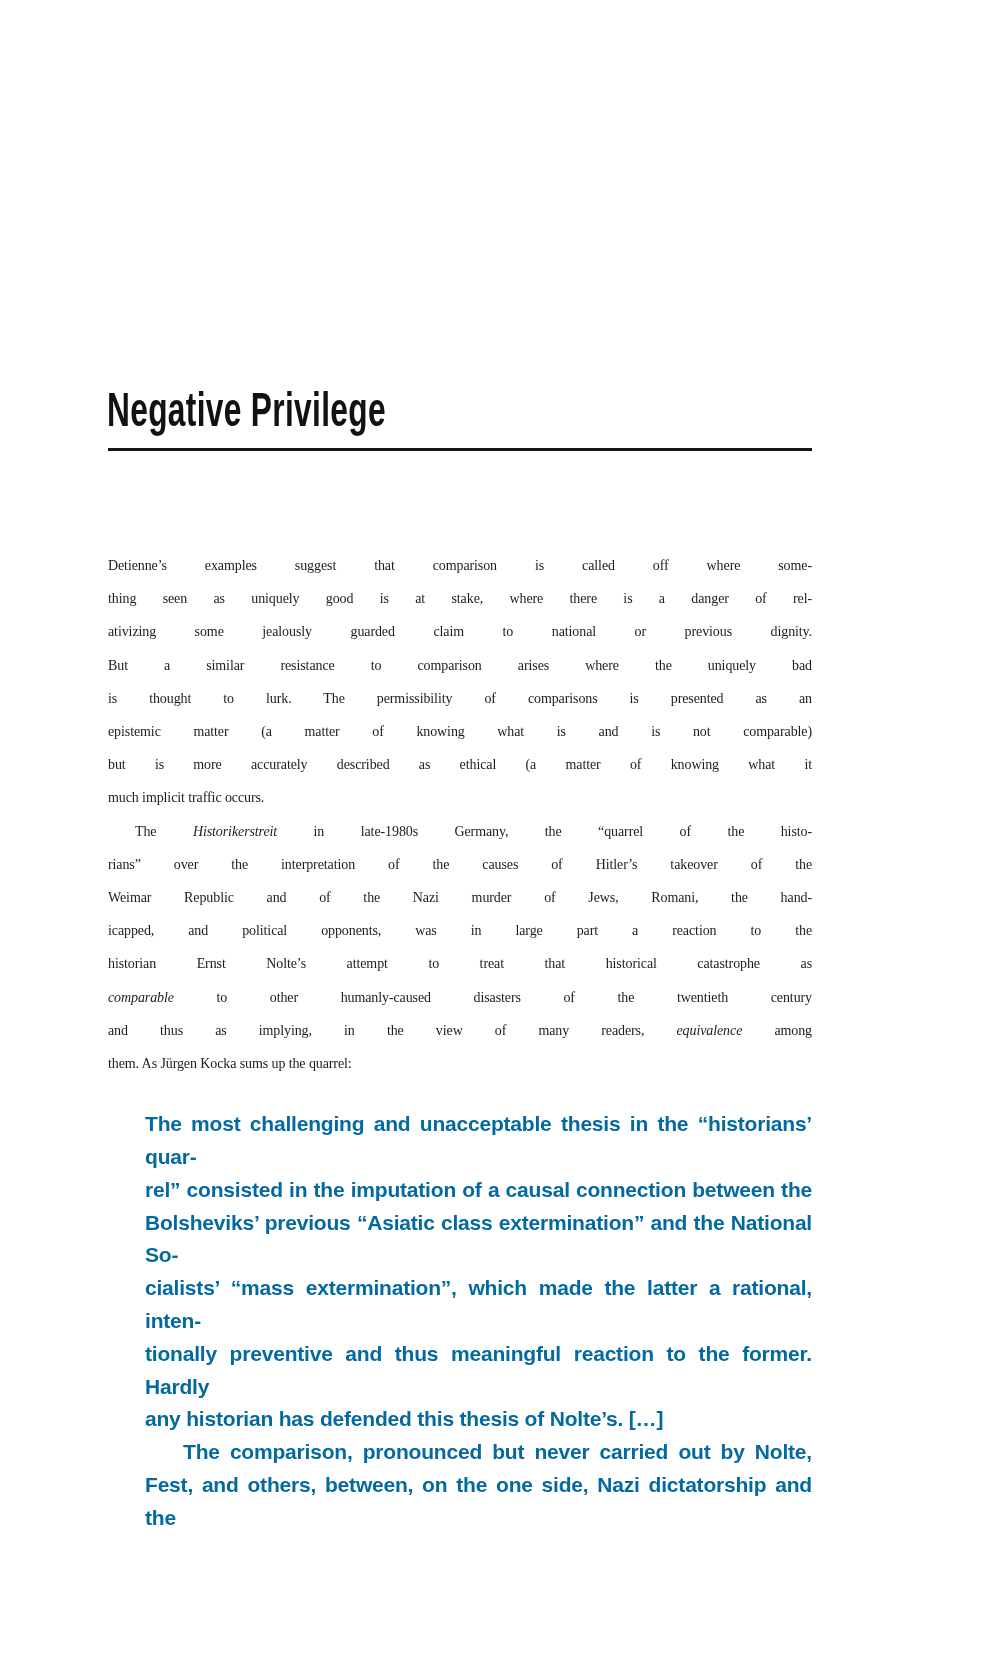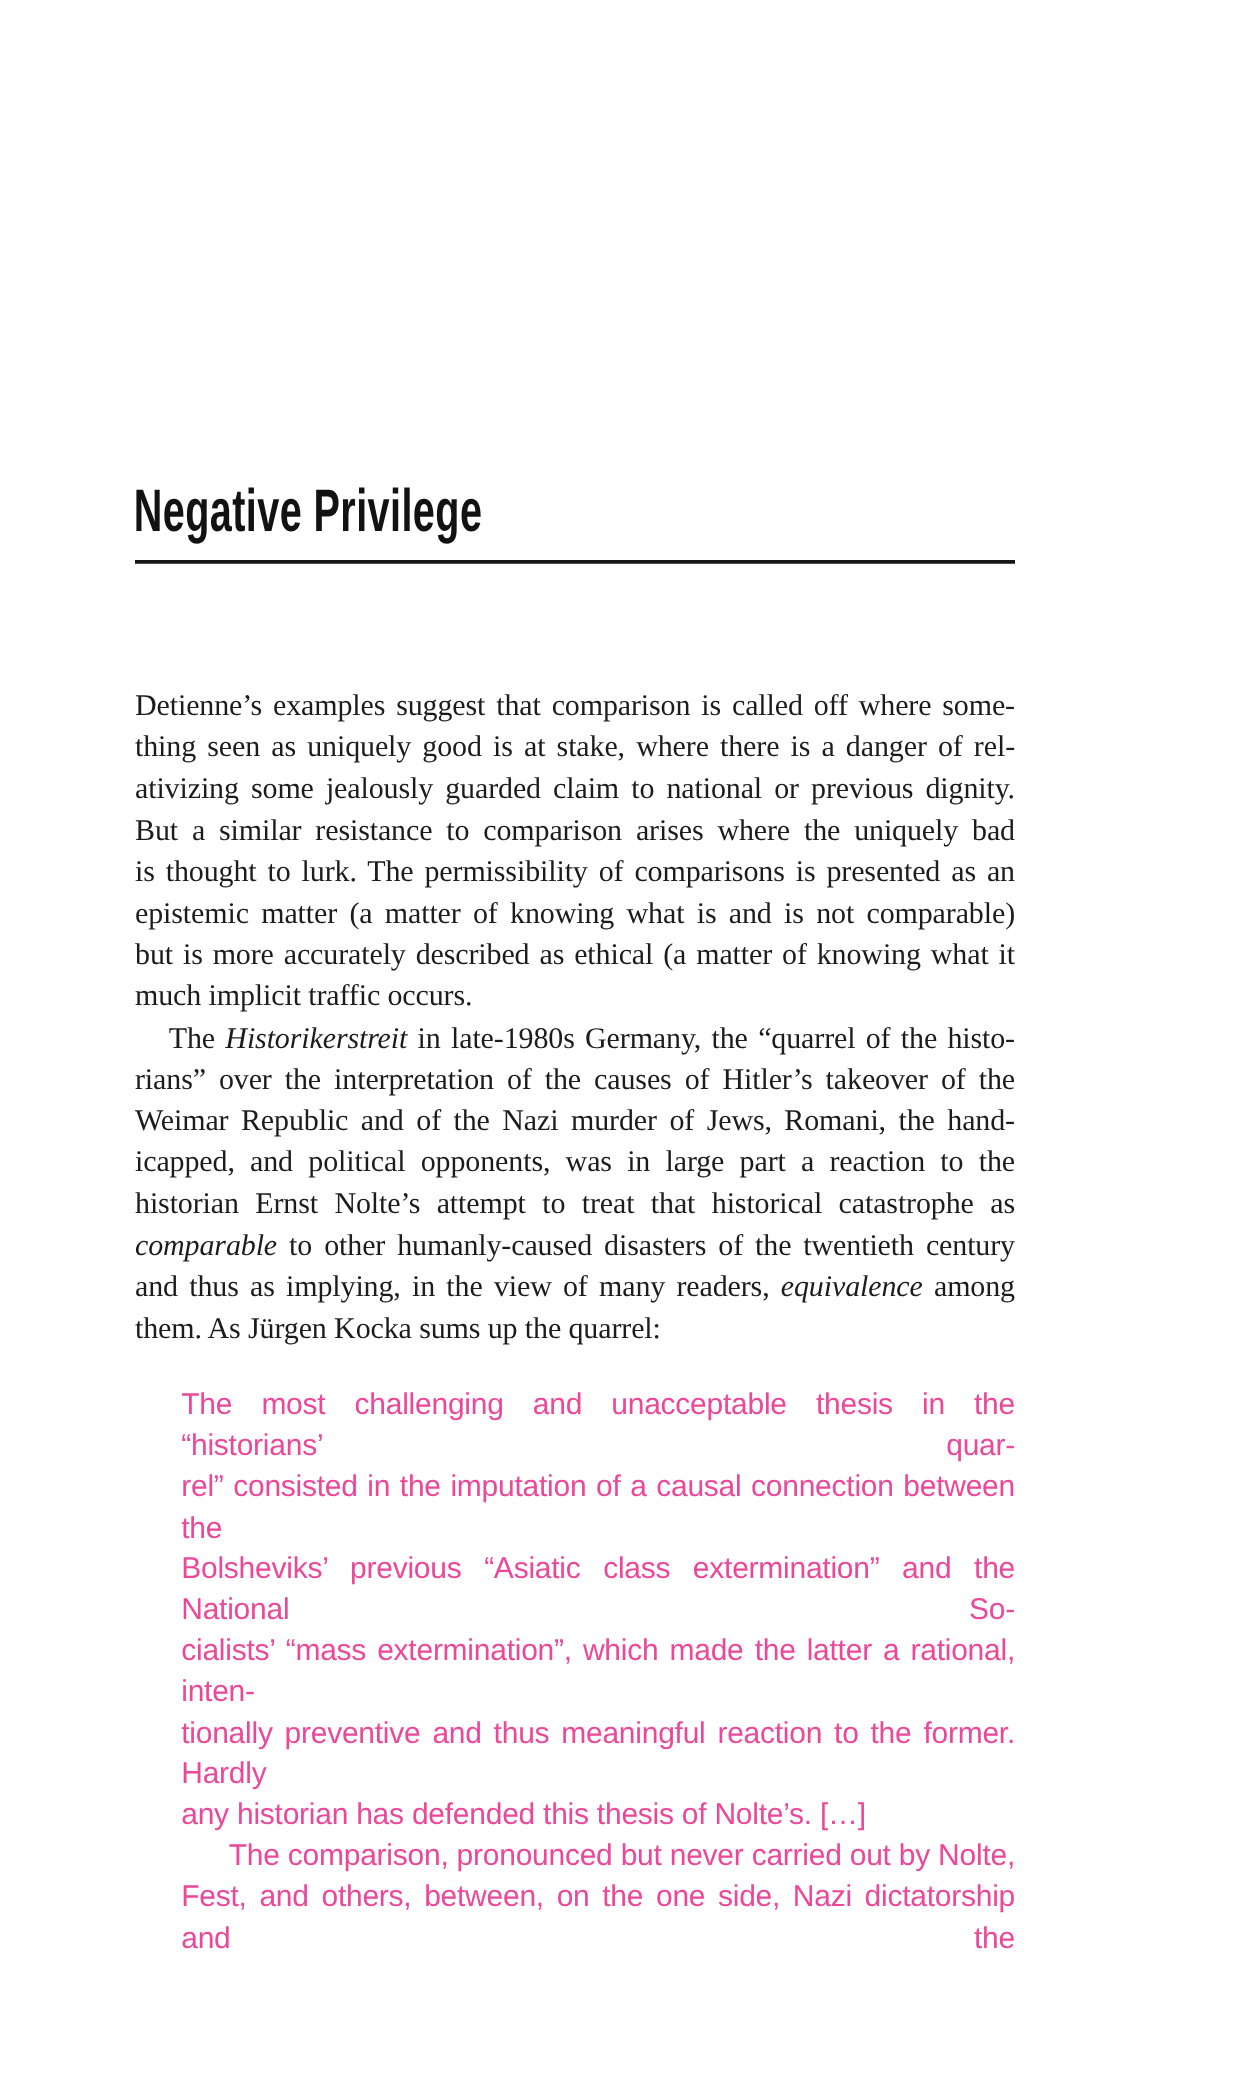--- a/index.html
+++ b/index.html
@@ -36,32 +36,33 @@
   }
   .text-block {
     position: absolute;
     left: 108px;
     top: 549px;
     width: 704px;
     color: #1c1c1c;
   }
   .para { margin: 0; }
   .para.body {
-    font-size: 24px;
+    font-size: 14px;
     line-height: 33.2px;
     letter-spacing: -0.1px;
   }
   .para.quote {
     margin-top: 28px;
     margin-left: 37px;
     font-family: "Liberation Sans", sans-serif;
-    font-size: 24px;
+    font-size: 21px;
     line-height: 32.8px;
     letter-spacing: -0.2px;
-    color: #ec4899;
+    color: #0369a1;
+    font-weight: bold;
   }
   .line {
     text-align: justify;
     text-align-last: justify;
   }
   .line.last { text-align-last: left; }
   .para.body .line.indent { text-indent: 27px; }
   .para.quote .line.indent { text-indent: 38px; }
   .line em { }
 </style>

